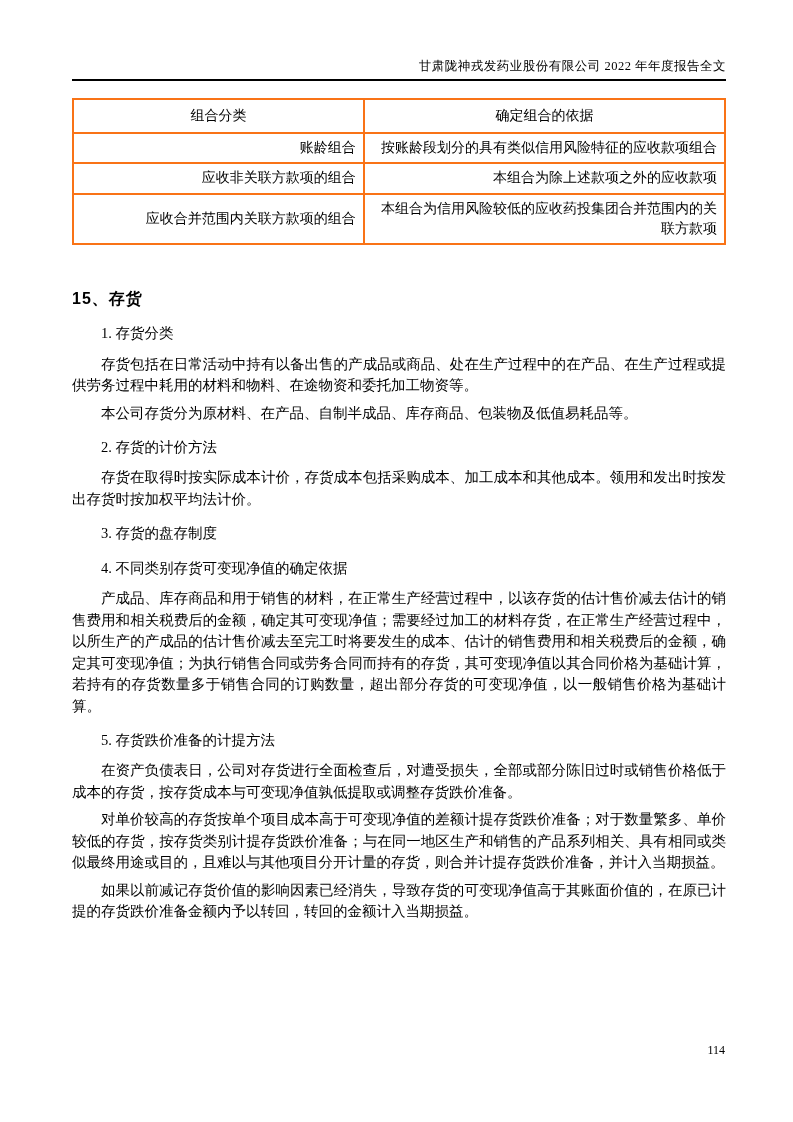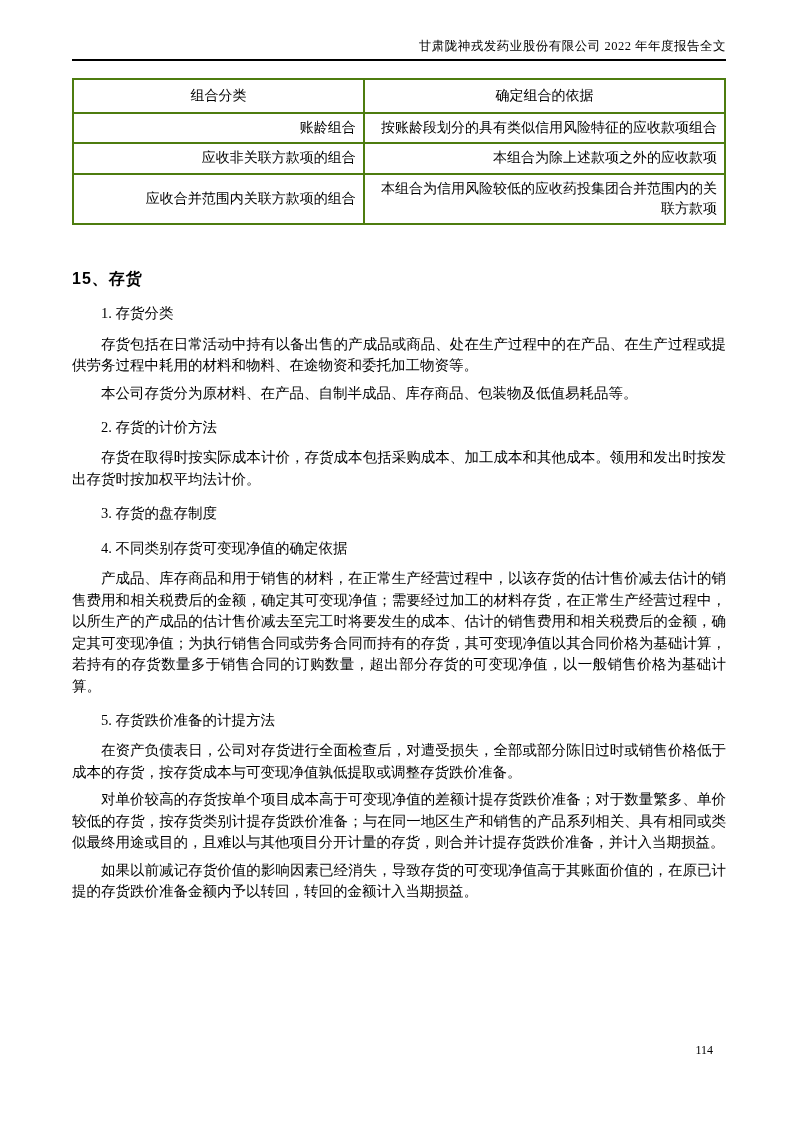--- a/index.html
+++ b/index.html
@@ -2,41 +2,41 @@
 <html lang="zh"><head>
 <meta charset="utf-8">
 <style>
   html,body { margin:0; padding:0; background:#808080; }
   .page {
     width:793px; height:1122px;
     margin:0 auto;
     background:#ffffff;
     position:relative;
     box-sizing:border-box;
-    padding:38px 67px 0 72px;
+    padding:58px 67px 0 72px;
     font-family:"Liberation Serif","DejaVu Serif",serif;
     color:#000000;
     overflow:hidden;
   }
   .doc-header {
     text-align:right;
     font-size:12.5px;
     letter-spacing:0.5px;
     padding-bottom:4px;
     border-bottom:2px solid #000;
   }
   table.class-table {
     width:100%;
     border-collapse:collapse;
     margin-top:17px;
     font-size:14px;
     table-layout:fixed;
   }
   table.class-table th, table.class-table td {
-    border:2px solid #4d7c0f;
+    border:2px solid #f97316;
     padding:4px 7px;
     font-weight:normal;
     line-height:1.45;
     vertical-align:middle;
   }
   table.class-table th { text-align:center; height:24px; }
   table.class-table td { text-align:right; }
   table.class-table col.c1 { width:44.6%; }
   .section-title {
     margin:44px 0 0 0;
@@ -49,21 +49,21 @@
   .section-content p {
     font-size:14.5px;
     line-height:1.48;
     margin:6px 0;
     text-indent:2em;
   }
   .section-content p.subheading { margin:13px 0 9px 0; }
   .section-content p.paragraph { text-align:justify; }
   .page-number {
     position:absolute;
-    right:80px;
+    right:68px;
     bottom:64px;
     font-size:12px;
   }
 </style>
 </head>
 <body>
 
 <div class="page">
 
   <div class="doc-header">甘肃陇神戎发药业股份有限公司 2022 年年度报告全文</div>

